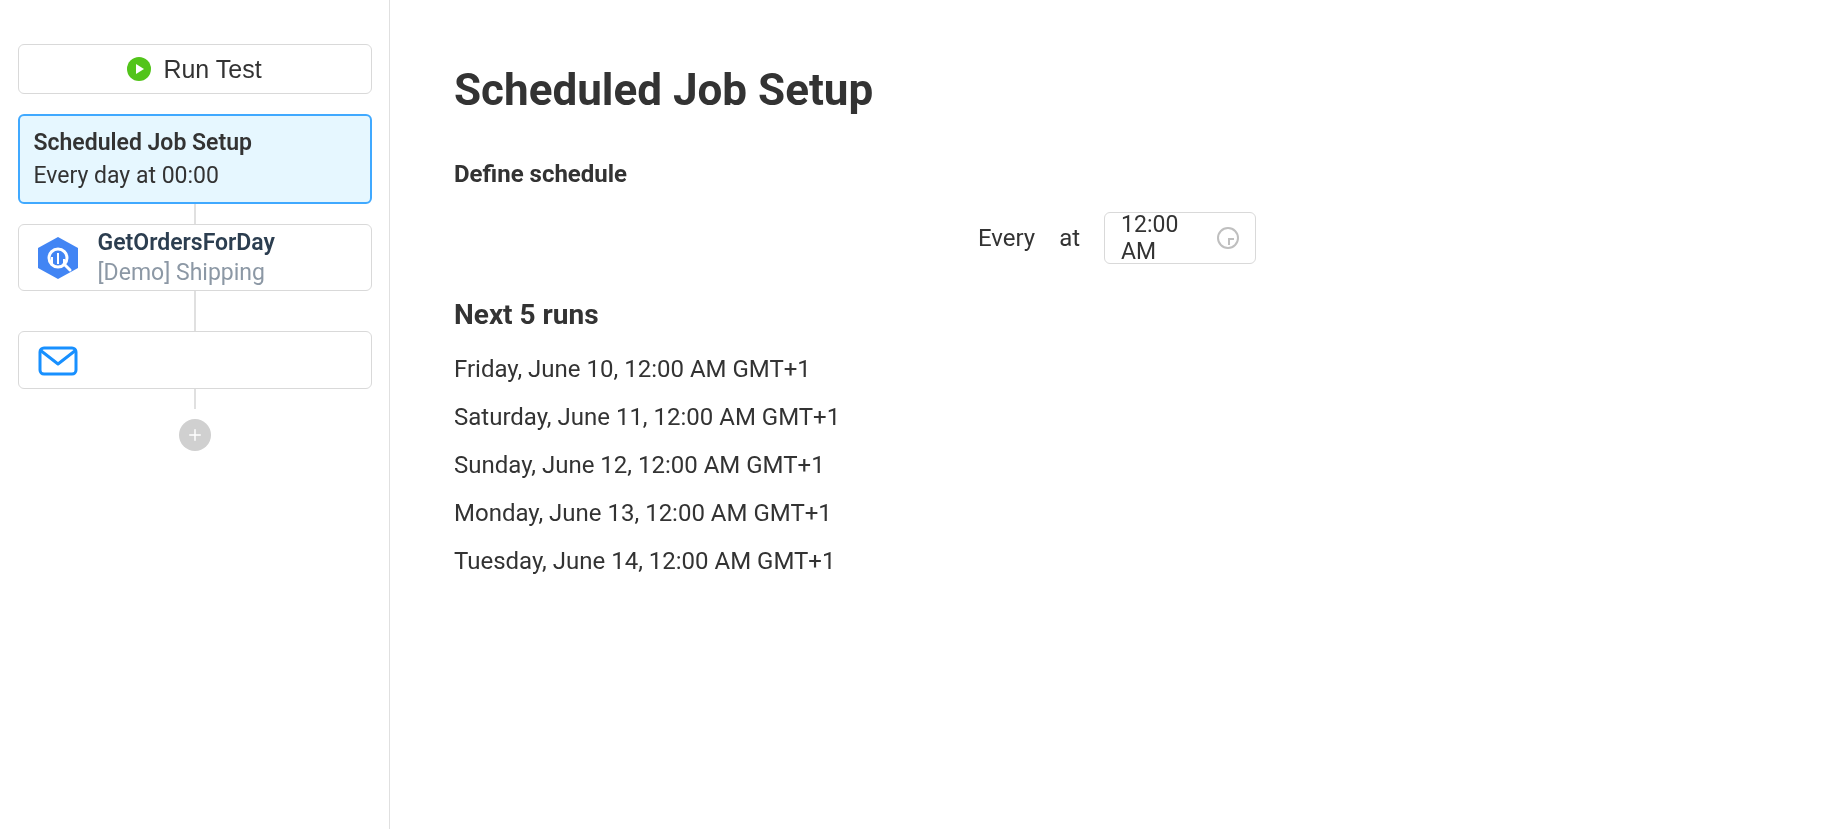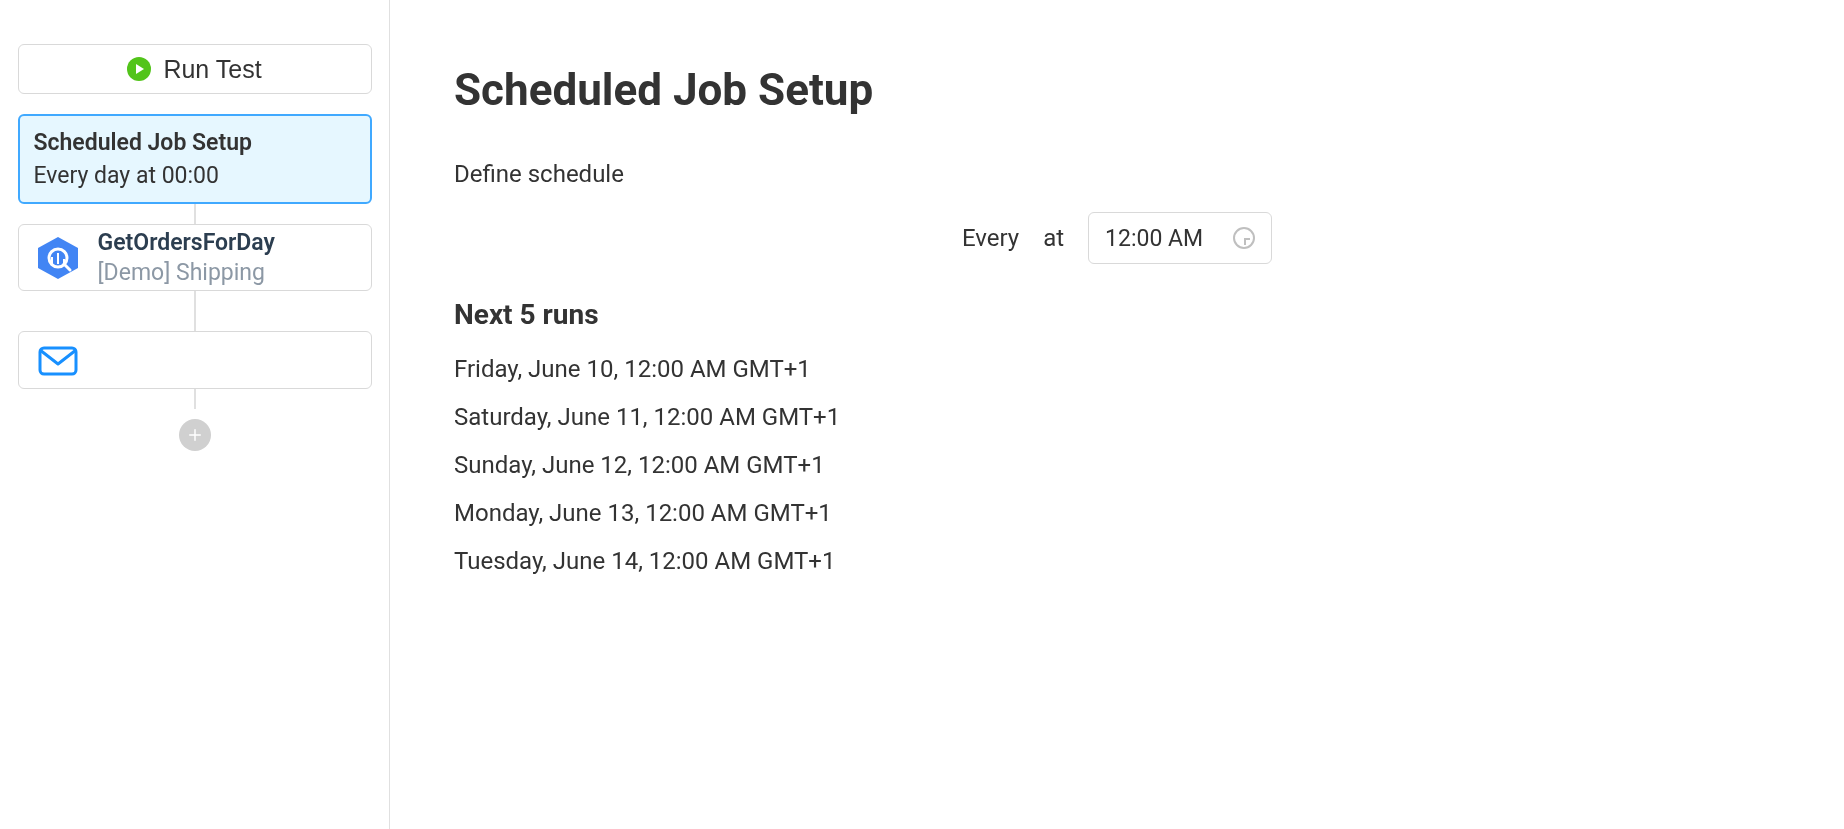--- a/index.html
+++ b/index.html
@@ -113,21 +113,21 @@
       padding: 64px 64px;
     }
     .page-title {
       font-size: 44px;
       font-weight: 700;
       color: #333;
       margin-bottom: 44px;
     }
     .section-label {
       font-size: 24px;
-      font-weight: 400;
+      font-weight: 700;
       color: #333;
       margin-bottom: 24px;
     }
     .schedule-row {
       display: flex;
       align-items: center;
       gap: 24px;
       margin-bottom: 34px;
       justify-content: center;
     }
@@ -148,21 +148,21 @@
     }
     .select-val { font-size: 23px; color: #555; }
     .chevron {
       width: 12px; height: 12px;
       border-right: 2px solid #bfbfbf;
       border-bottom: 2px solid #bfbfbf;
       transform: rotate(45deg);
       margin-top: -4px;
     }
     .time-wrap {
-      width: 184px;
+      width: 152px;
       height: 52px;
       border: 1px solid #d9d9d9;
       border-radius: 6px;
       display: flex;
       align-items: center;
       justify-content: space-between;
       padding: 0 16px;
       cursor: pointer;
     }
     .time-val { font-size: 23px; color: #333; }

